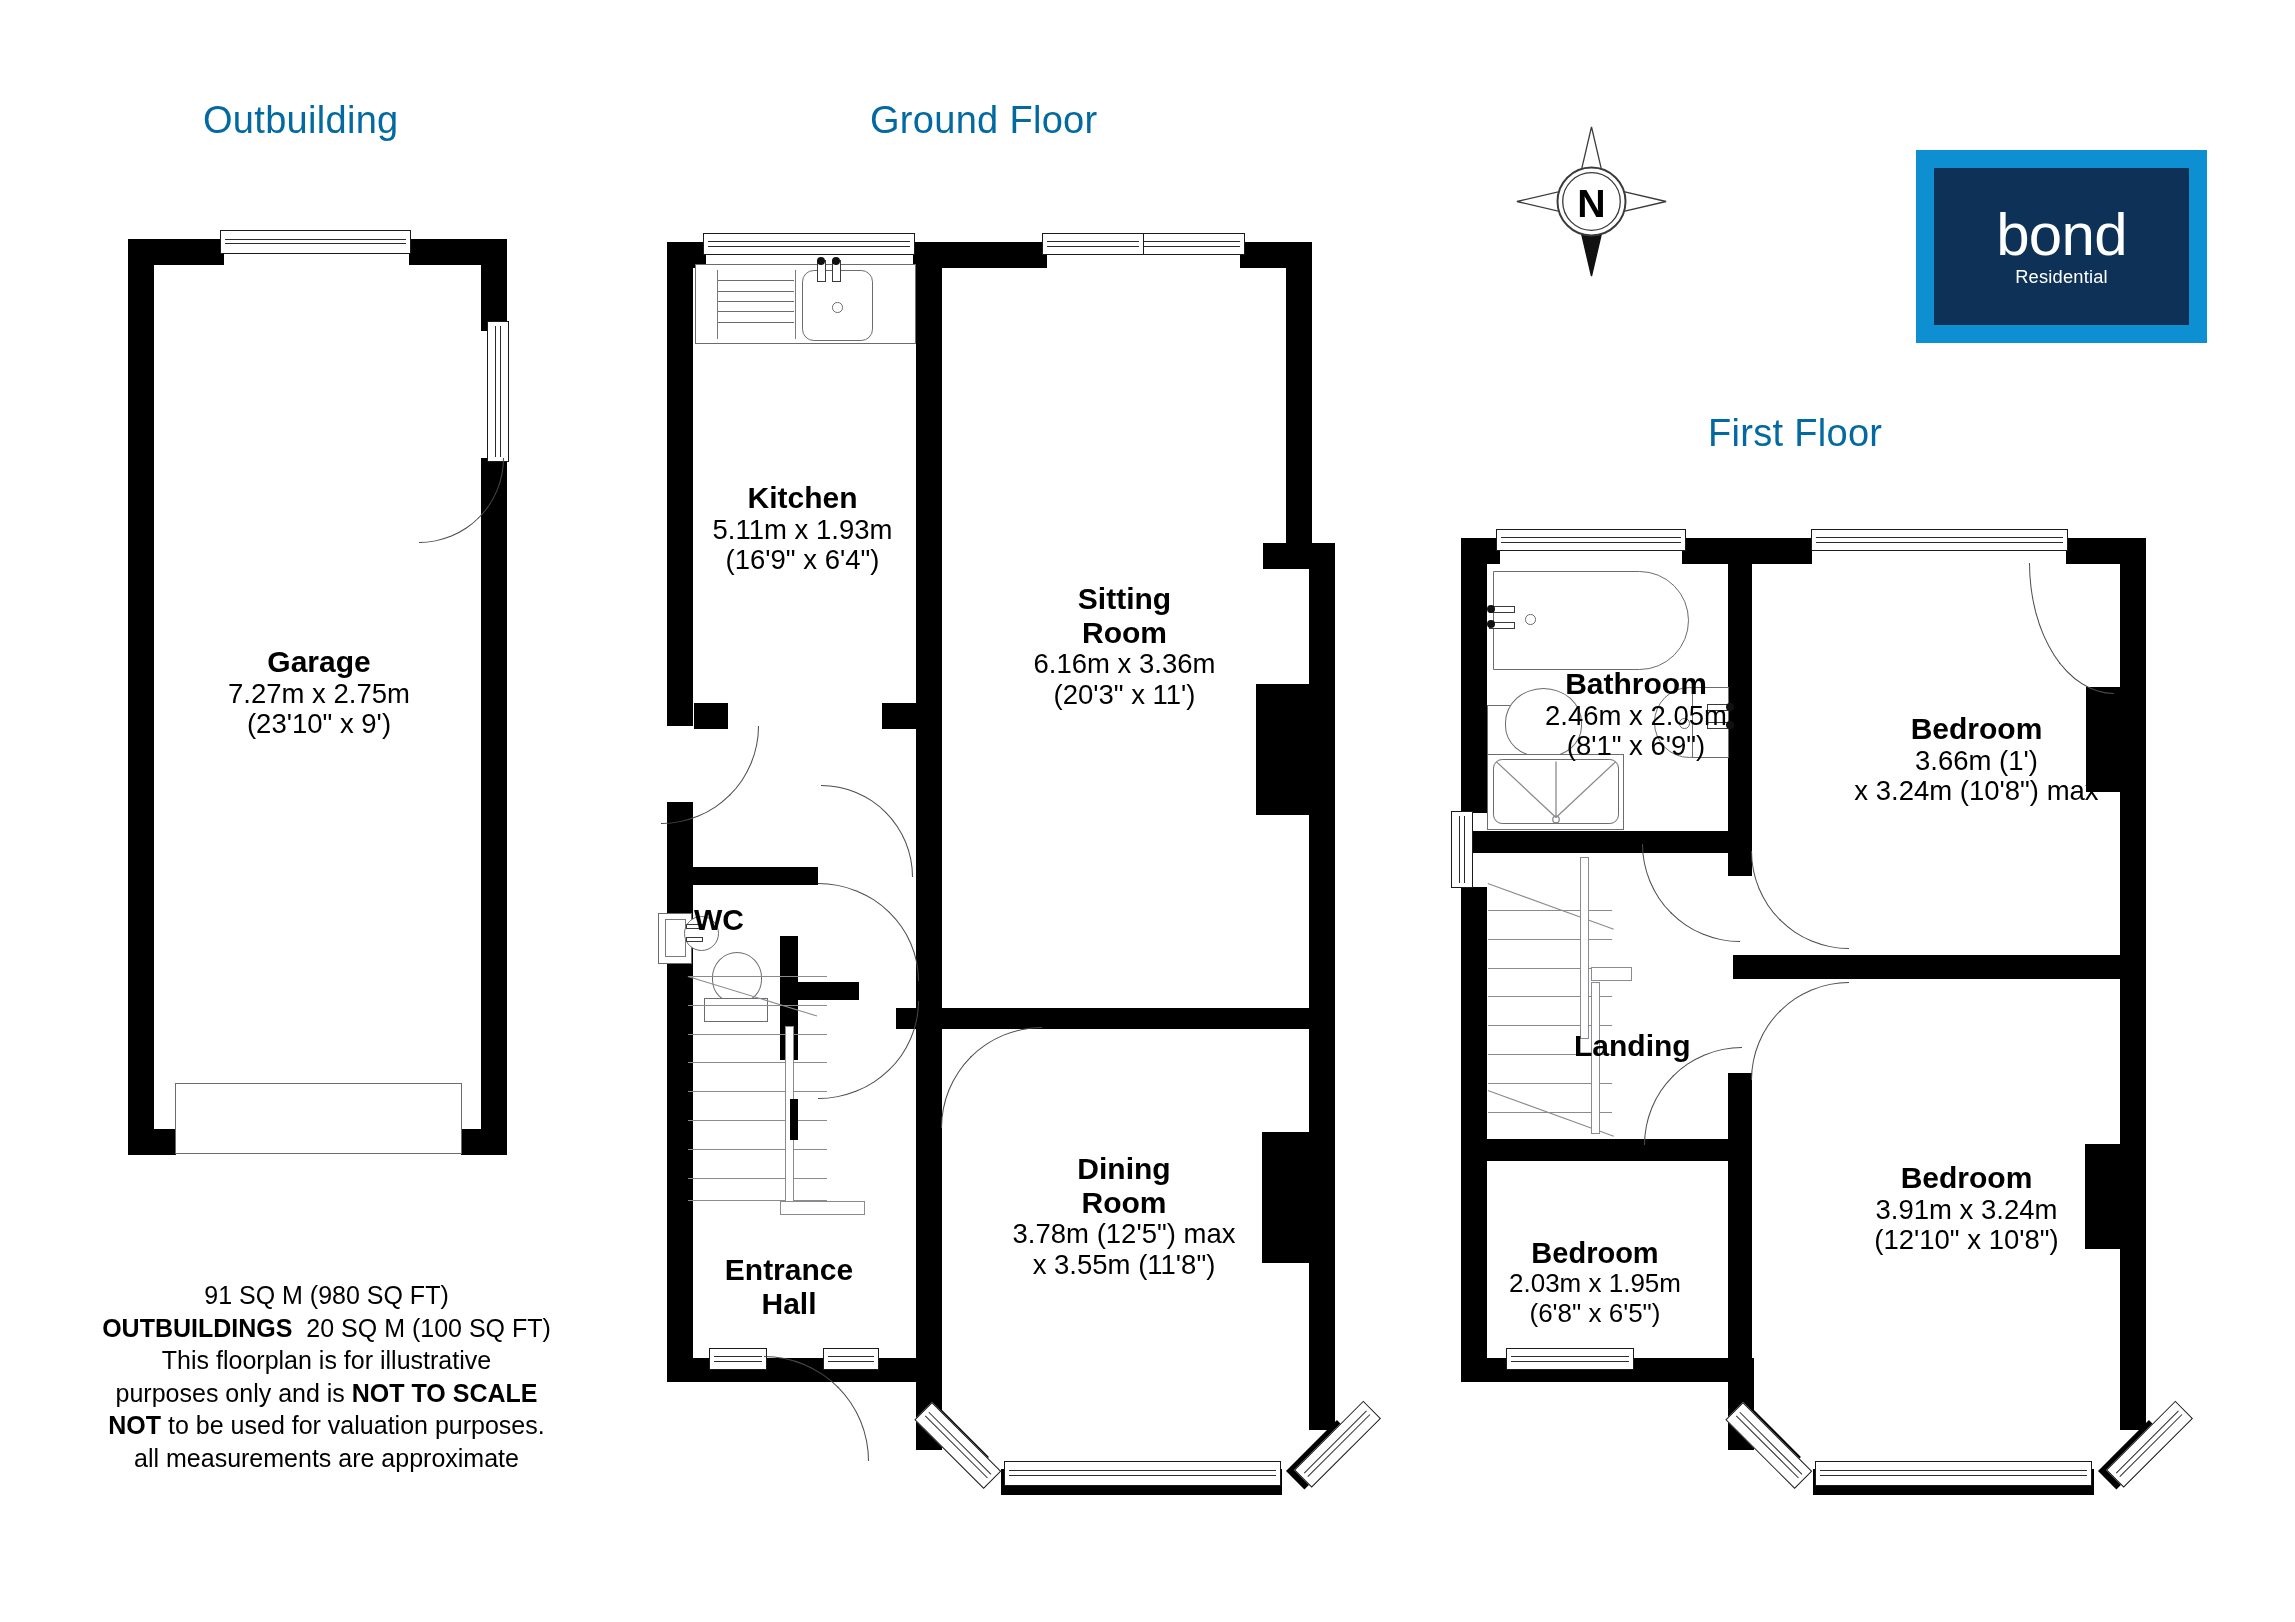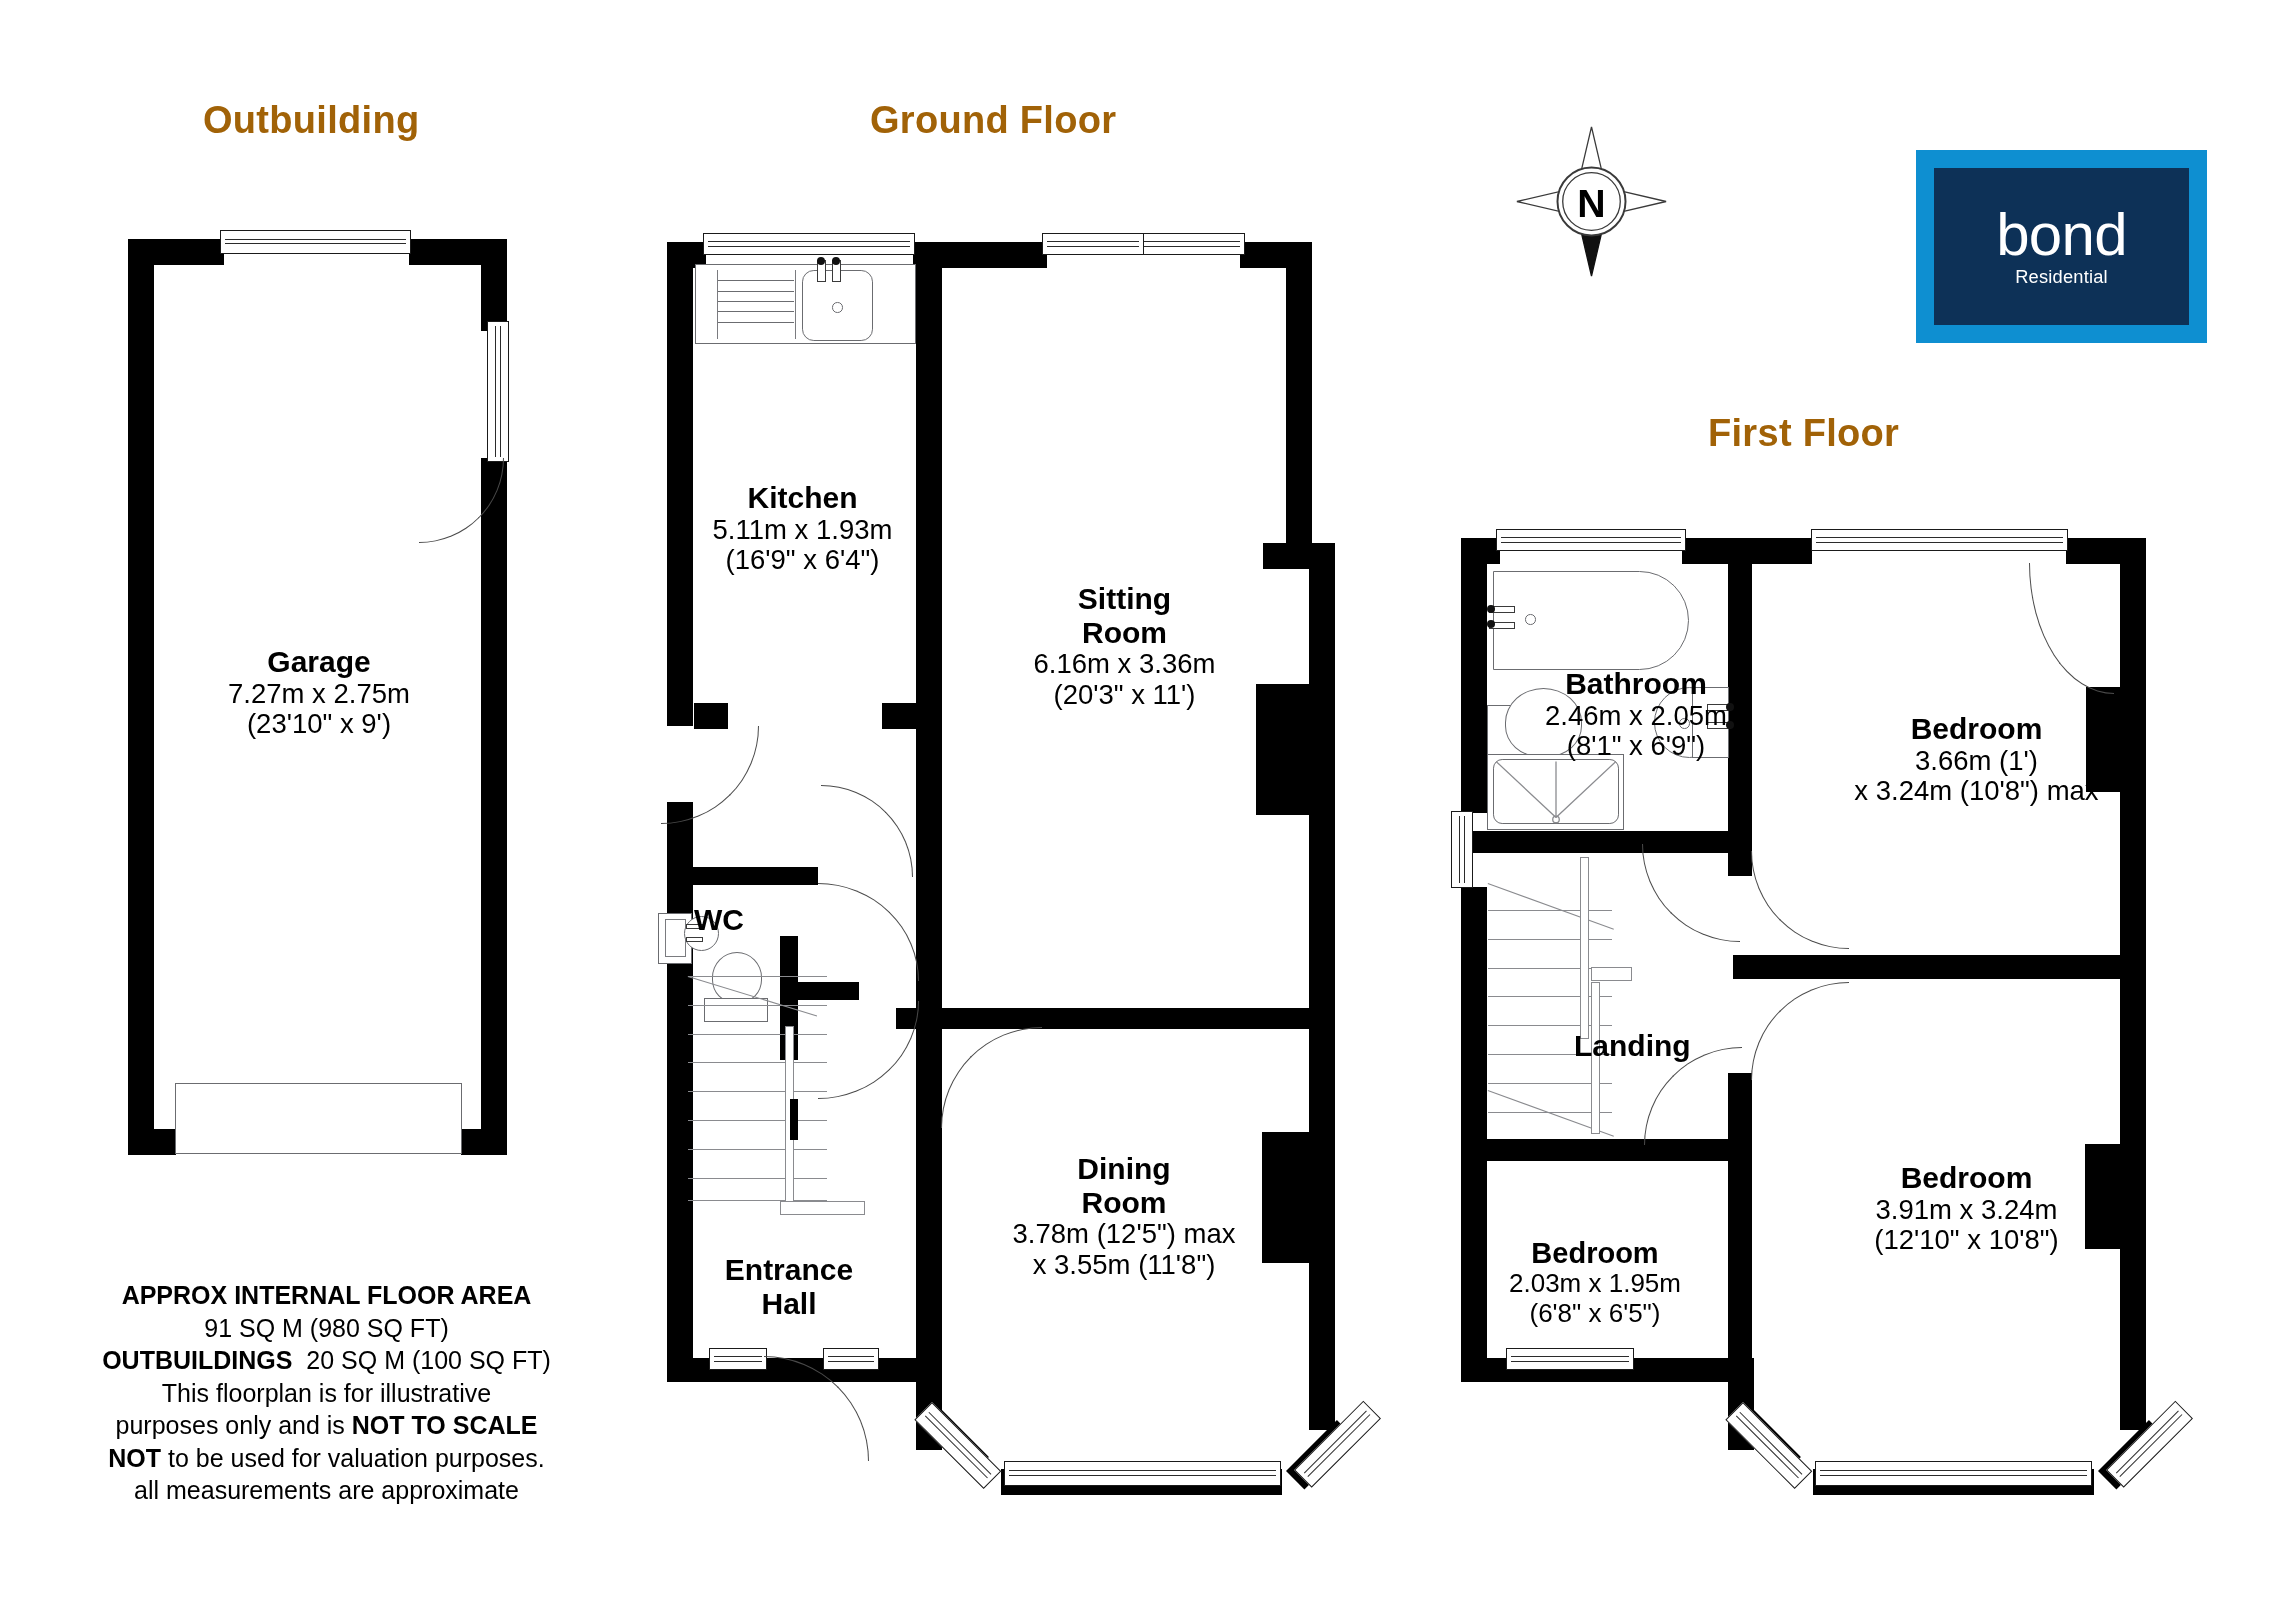--- a/index.html
+++ b/index.html
@@ -16,25 +16,25 @@
     width: 2295px;
     height: 1623px;
     background: #ffffff;
     overflow: hidden;
   }
   .abs { position: absolute; }
 
   
   .section-title {
     position: absolute;
-    font-weight: bold;
+    font-weight: normal;
     font-size: 38px;
     letter-spacing: 0.3px;
     white-space: nowrap;
-    color: #a16207;
+    color: #0369a1;
   }
 
   
   .room-label {
     position: absolute;
     text-align: center;
     line-height: 1.12;
     color: #000;
     white-space: nowrap;
   }
@@ -528,21 +528,20 @@
     </div>
 
     <div class="room-label small" style="left:1464px; top:1237px; width:262px;">
       <span class="rl-name">Bedroom</span>
       <span class="rl-dim">2.03m x 1.95m</span>
       <span class="rl-dim">(6'8" x 6'5")</span>
     </div>
   </div>
 
   <div class="footnote" style="left:65px; top:1279px; width:523px;">
-    <span class="line b">APPROX INTERNAL FLOOR AREA</span>
     <span class="line">91 SQ M (980 SQ FT)</span>
     <span class="line"><span class="b">OUTBUILDINGS</span>&nbsp;&nbsp;<span>20 SQ M (100 SQ FT)</span></span>
     <span class="line">This floorplan is for illustrative</span>
     <span class="line"><span>purposes only and is </span><span class="b">NOT TO SCALE</span></span>
     <span class="line"><span class="b">NOT</span><span> to be used for valuation purposes.</span></span>
     <span class="line">all measurements are approximate</span>
   </div>
 
 </div>
 

